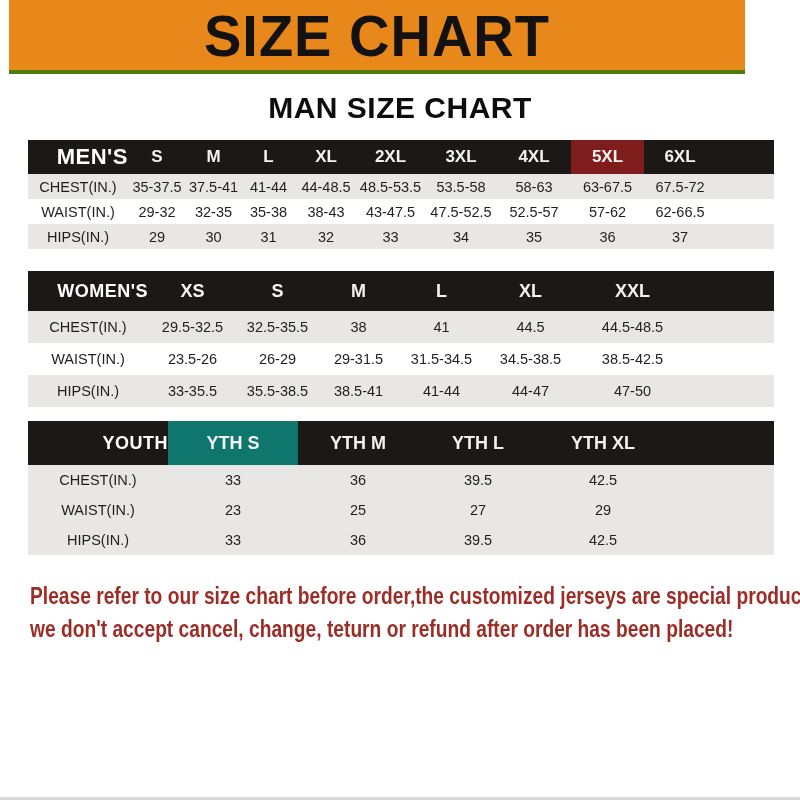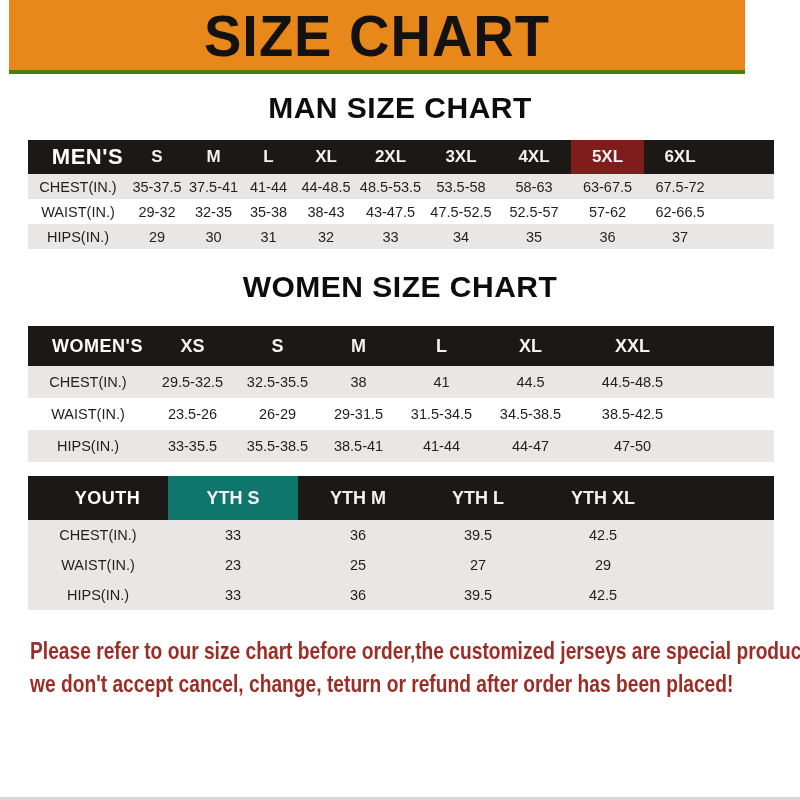--- a/index.html
+++ b/index.html
@@ -60,21 +60,21 @@
     font-weight: normal;
   }
 
   tr.bar-row th {
     background: #1b1815;
     color: #f2f2f2;
     font-size: 17px;
     font-weight: bold;
   }
   tr.bar-row th.group-label {
-    text-align: center;
+    text-align: right;
     padding-left: 19px;
     font-size: 22px;
     color: #ffffff;
     letter-spacing: 0.5px;
   }
   .sec-0 tr.bar-row th { height: 34px; }
   .sec-1 tr.bar-row th { height: 40px; font-size: 18px; }
   .sec-2 tr.bar-row th { height: 44px; font-size: 18px; }
 
   tbody tr { background: #ffffff; }
@@ -186,21 +186,20 @@
             <td>34</td>
             <td>35</td>
             <td>36</td>
             <td>37</td>
             <td></td>
           </tr>
         </tbody>
       </table>
     </div>
     <div class="size-section sec-1">
-      <div class="section-heading">WOMEN SIZE CHART</div>
       <table class="size-table">
         <colgroup>
           <col style="width: 120px;">
           <col style="width: 89px;">
           <col style="width: 81px;">
           <col style="width: 81px;">
           <col style="width: 85px;">
           <col style="width: 93px;">
           <col style="width: 111px;">
           <col style="width: 86px;">

